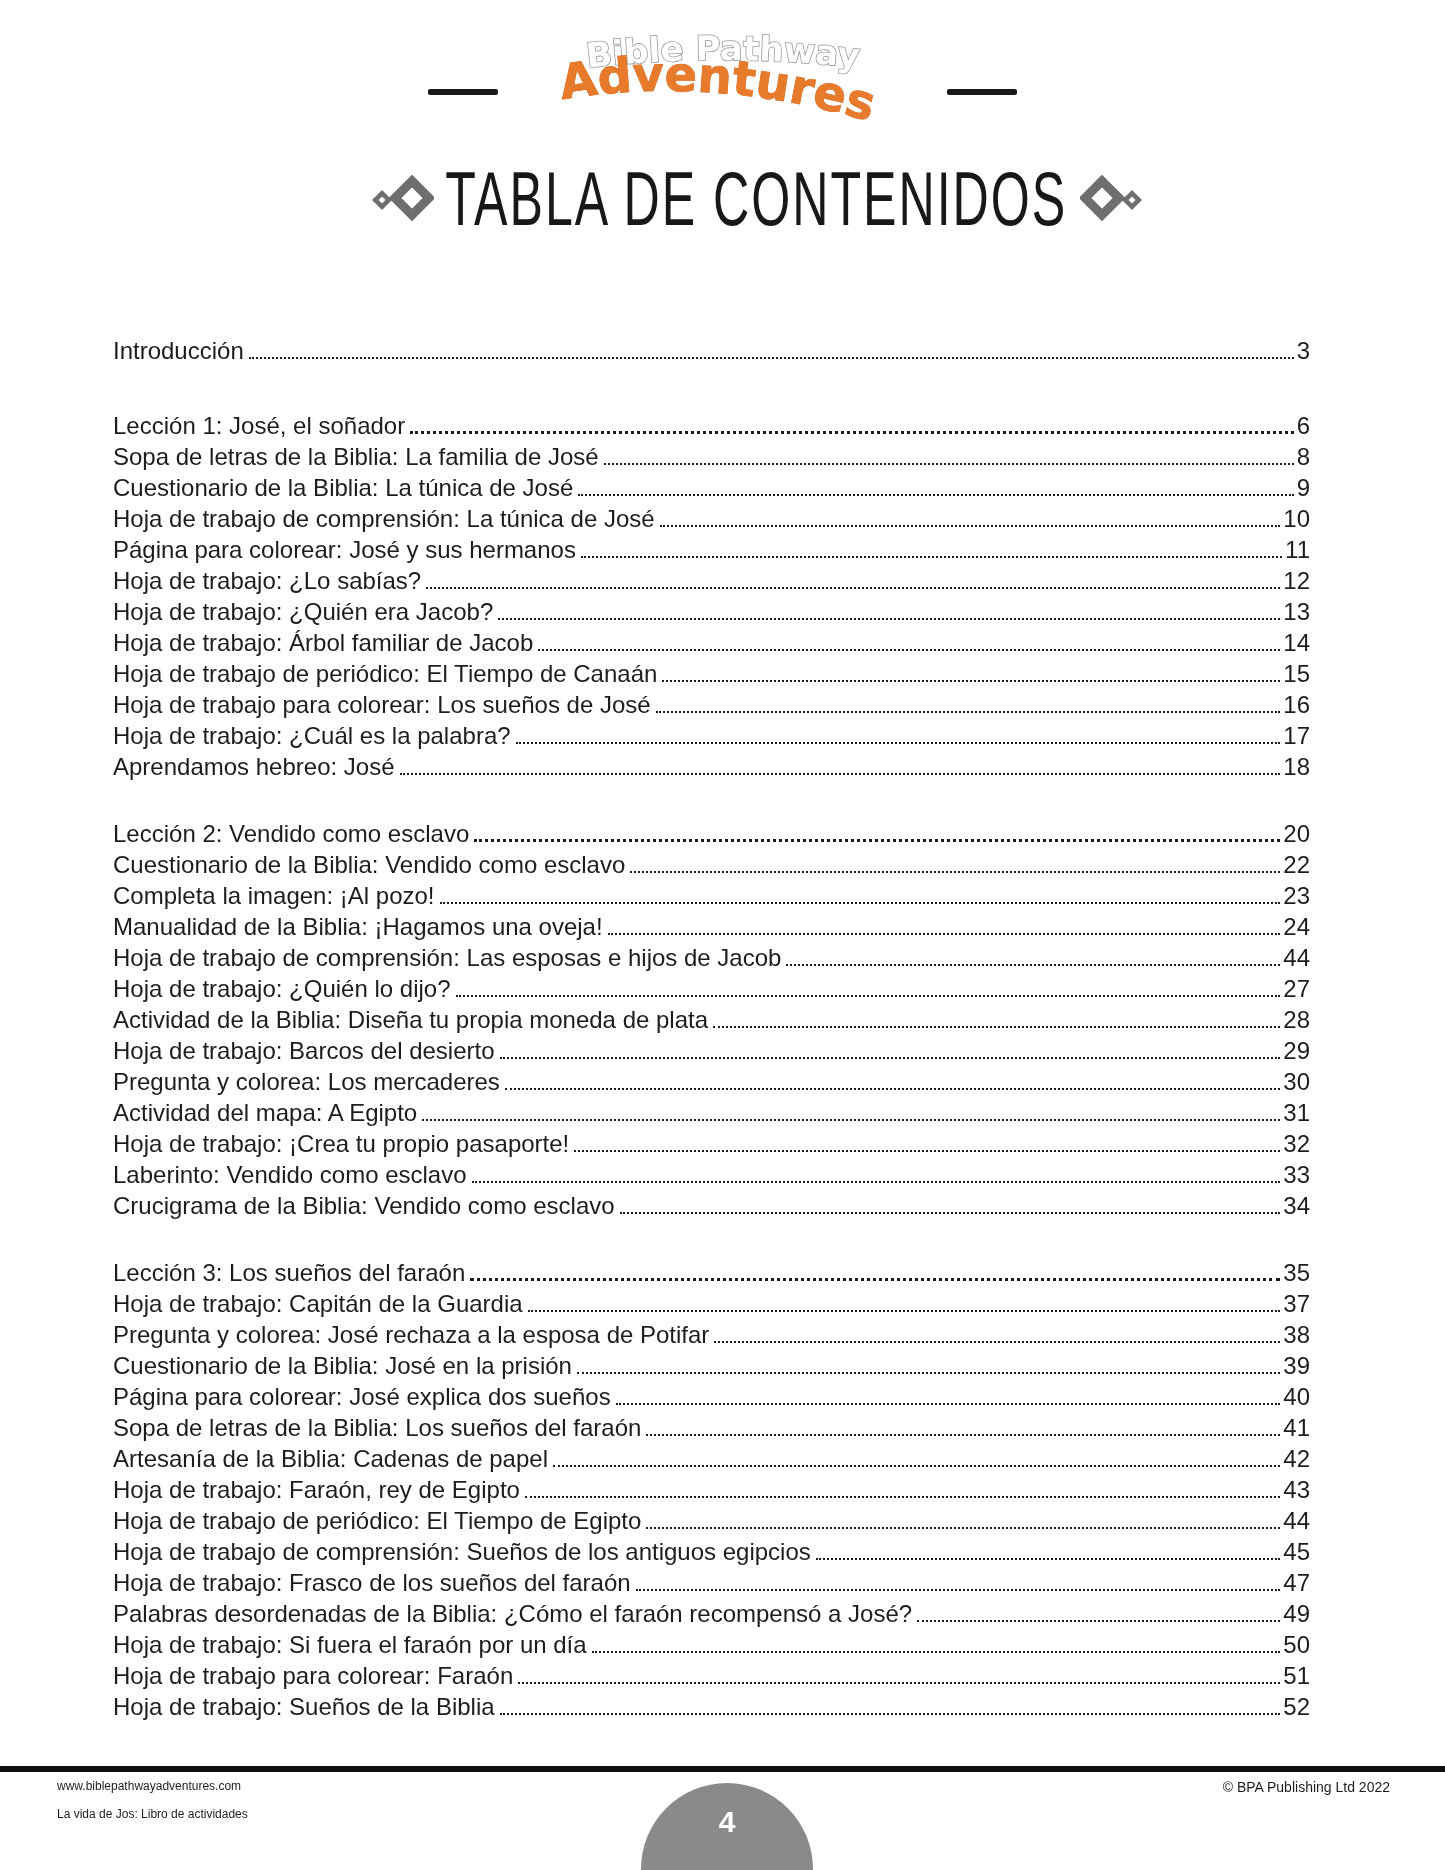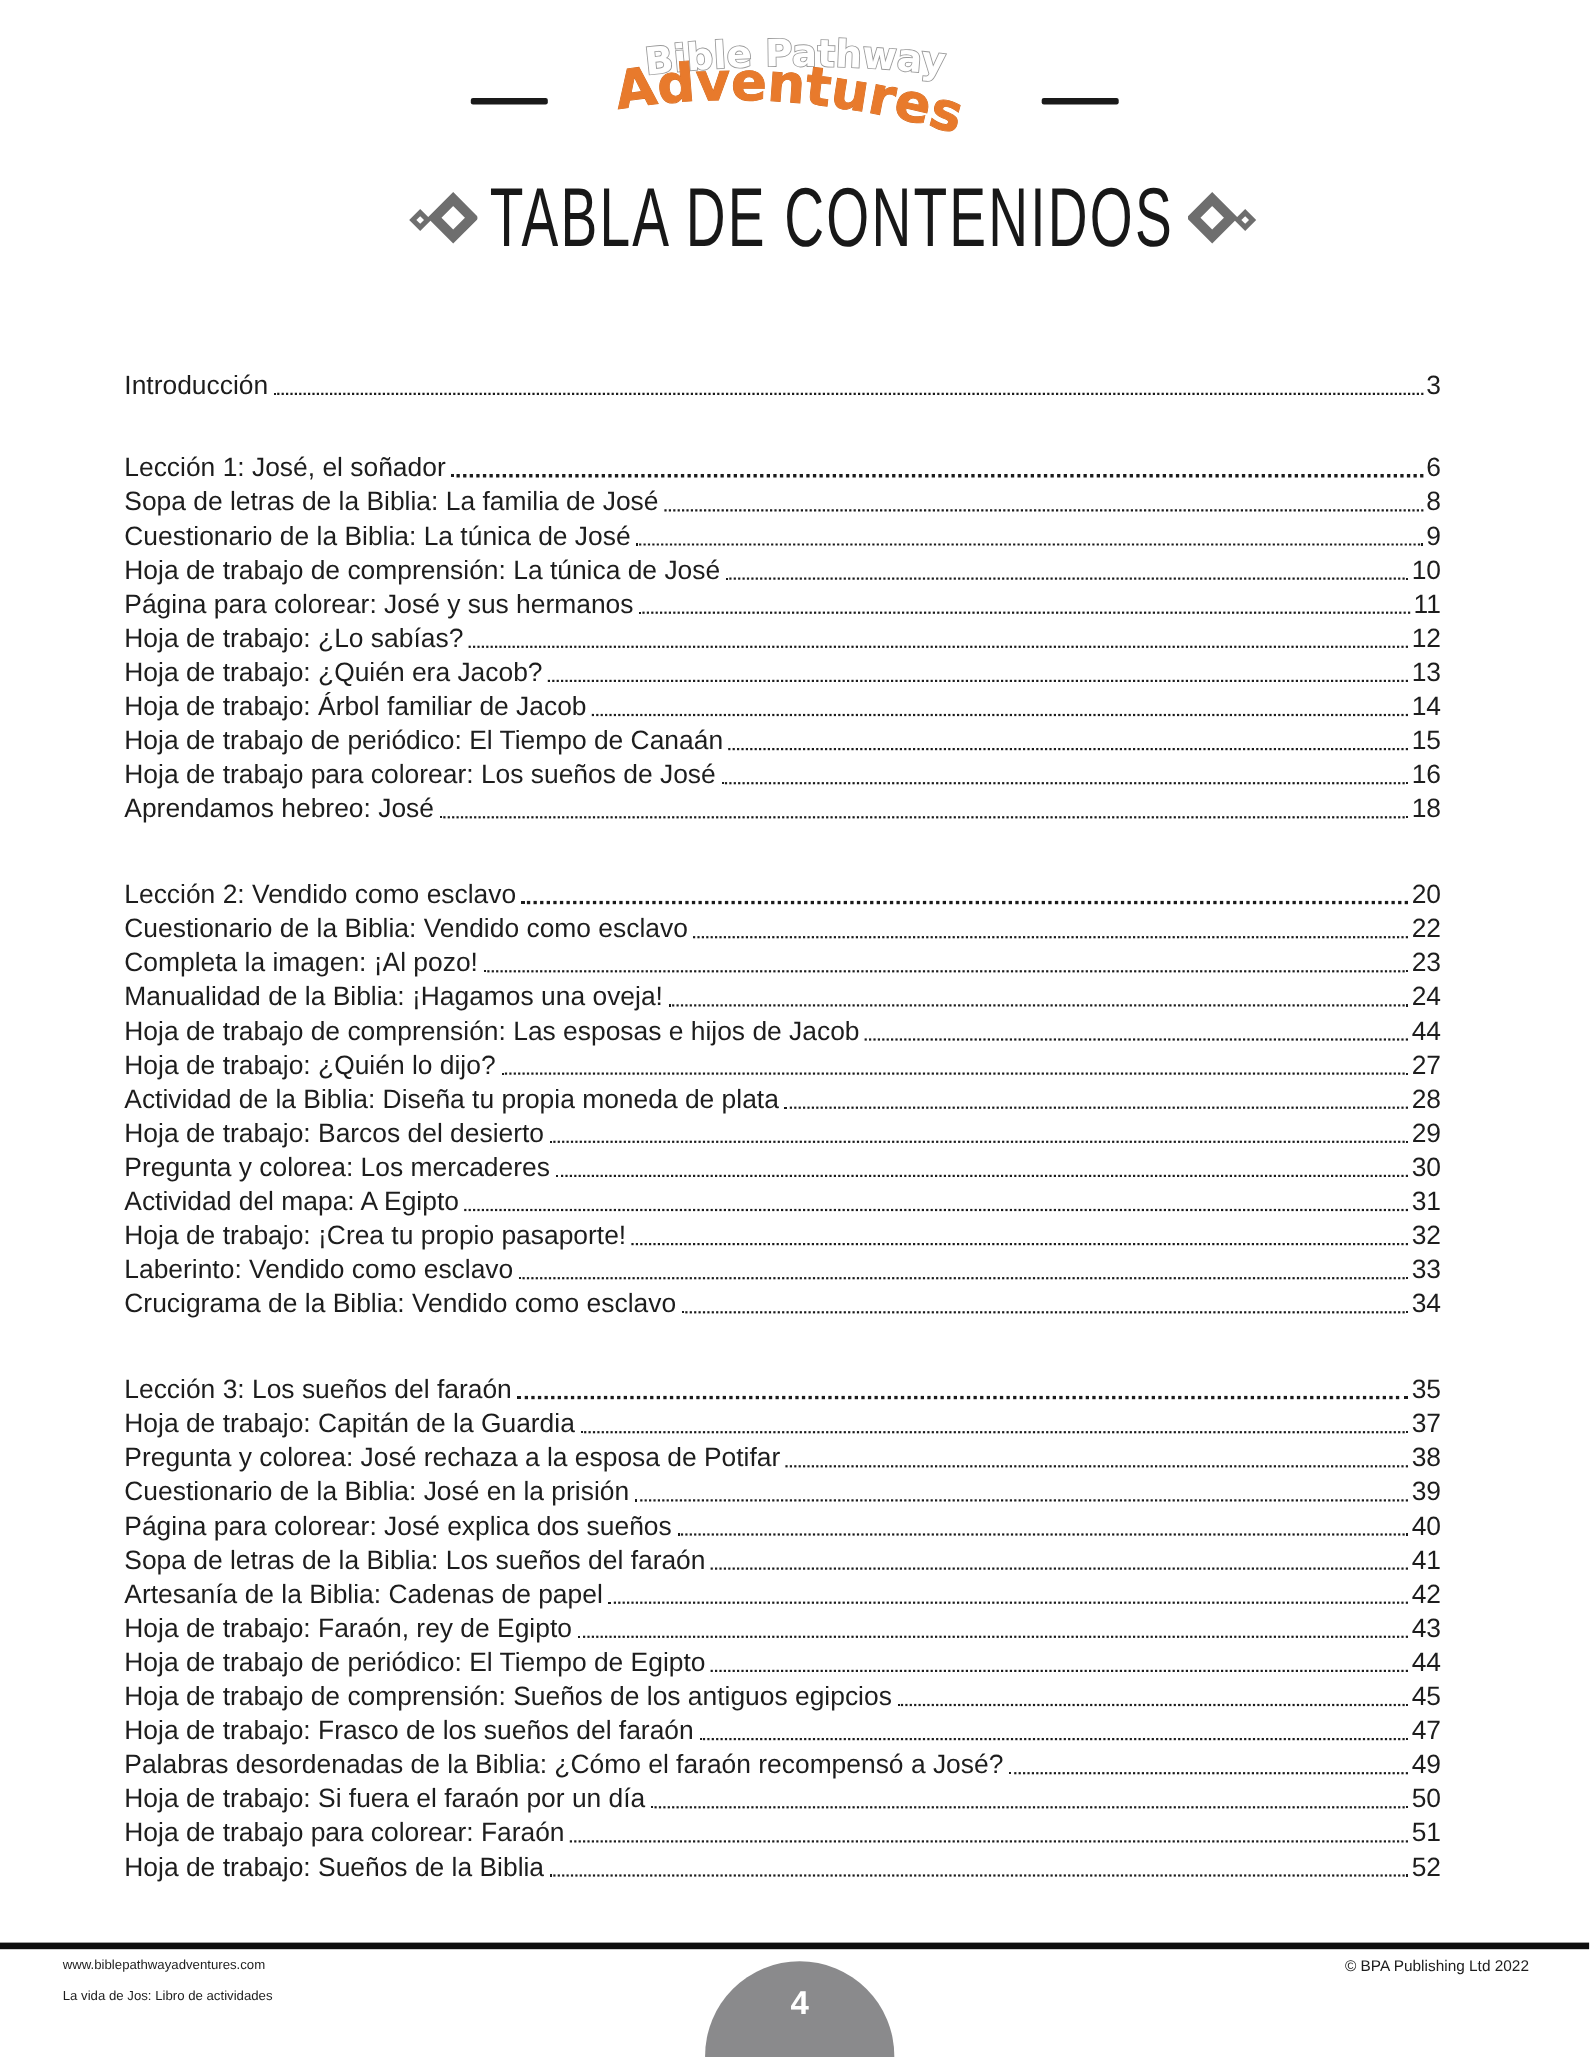--- a/index.html
+++ b/index.html
@@ -31,21 +31,21 @@
 
   
   .toc { position:absolute; left:113px; top:335px; width:1197px; font-size:24px; line-height:31px; }
   .toc-row { display:flex; align-items:flex-end; height:31px; white-space:nowrap;text-align:right; }
   .toc-row.bold { font-weight:400; }
   .toc-label { flex:0 0 auto; }
   .toc-leader { flex:1 1 auto; border-bottom:2.4px dotted #1b1b1b; margin:0 3px 7px 5px; min-width:30px; }
   .toc-row.bold .toc-leader { border-bottom-width:3px; }
   .toc-page { flex:0 0 auto; }
   .toc-intro { margin-bottom:44px; }
-  .toc-section + .toc-section { margin-top:47px; }
+  .toc-section + .toc-section { margin-top:36px; }
 
   
   .footer-rule { position:absolute; left:0; top:1766px; width:100%; height:6px; background:#0e0e0e; }
   .footer-website   { position:absolute; left:57px;  top:1779px; font-size:12px; }
   .footer-booktitle { position:absolute; left:57px;  top:1807px; font-size:12px; }
   .footer-copyright { position:absolute; right:55px; top:1779px; font-size:14px; }
   .page-badge { position:absolute; left:641px; top:1783px; width:172px; height:172px;
                 border-radius:50%; background:#8a8a8c; text-align:center; }
   .page-badge-number { display:inline-block; margin-top:22px; color:#ffffff;
                        font-size:30px; font-weight:700; }
@@ -137,20 +137,25 @@
           <span class="toc-label">Hoja de trabajo de periódico: El Tiempo de Canaán</span>
           <span class="toc-leader"></span>
           <span class="toc-page">15</span>
         </div>
         <div class="toc-row">
           <span class="toc-label">Hoja de trabajo para colorear: Los sueños de José</span>
           <span class="toc-leader"></span>
           <span class="toc-page">16</span>
         </div>
         <div class="toc-row">
+          <span class="toc-label">Hoja de trabajo: ¿Cuál es la palabra?</span>
+          <span class="toc-leader"></span>
+          <span class="toc-page">17</span>
+        </div>
+        <div class="toc-row">
           <span class="toc-label">Aprendamos hebreo: José</span>
           <span class="toc-leader"></span>
           <span class="toc-page">18</span>
         </div>
       </div>
       <div class="toc-section">
         <div class="toc-row bold">
           <span class="toc-label">Lección 2: Vendido como esclavo</span>
           <span class="toc-leader"></span>
           <span class="toc-page">20</span>

